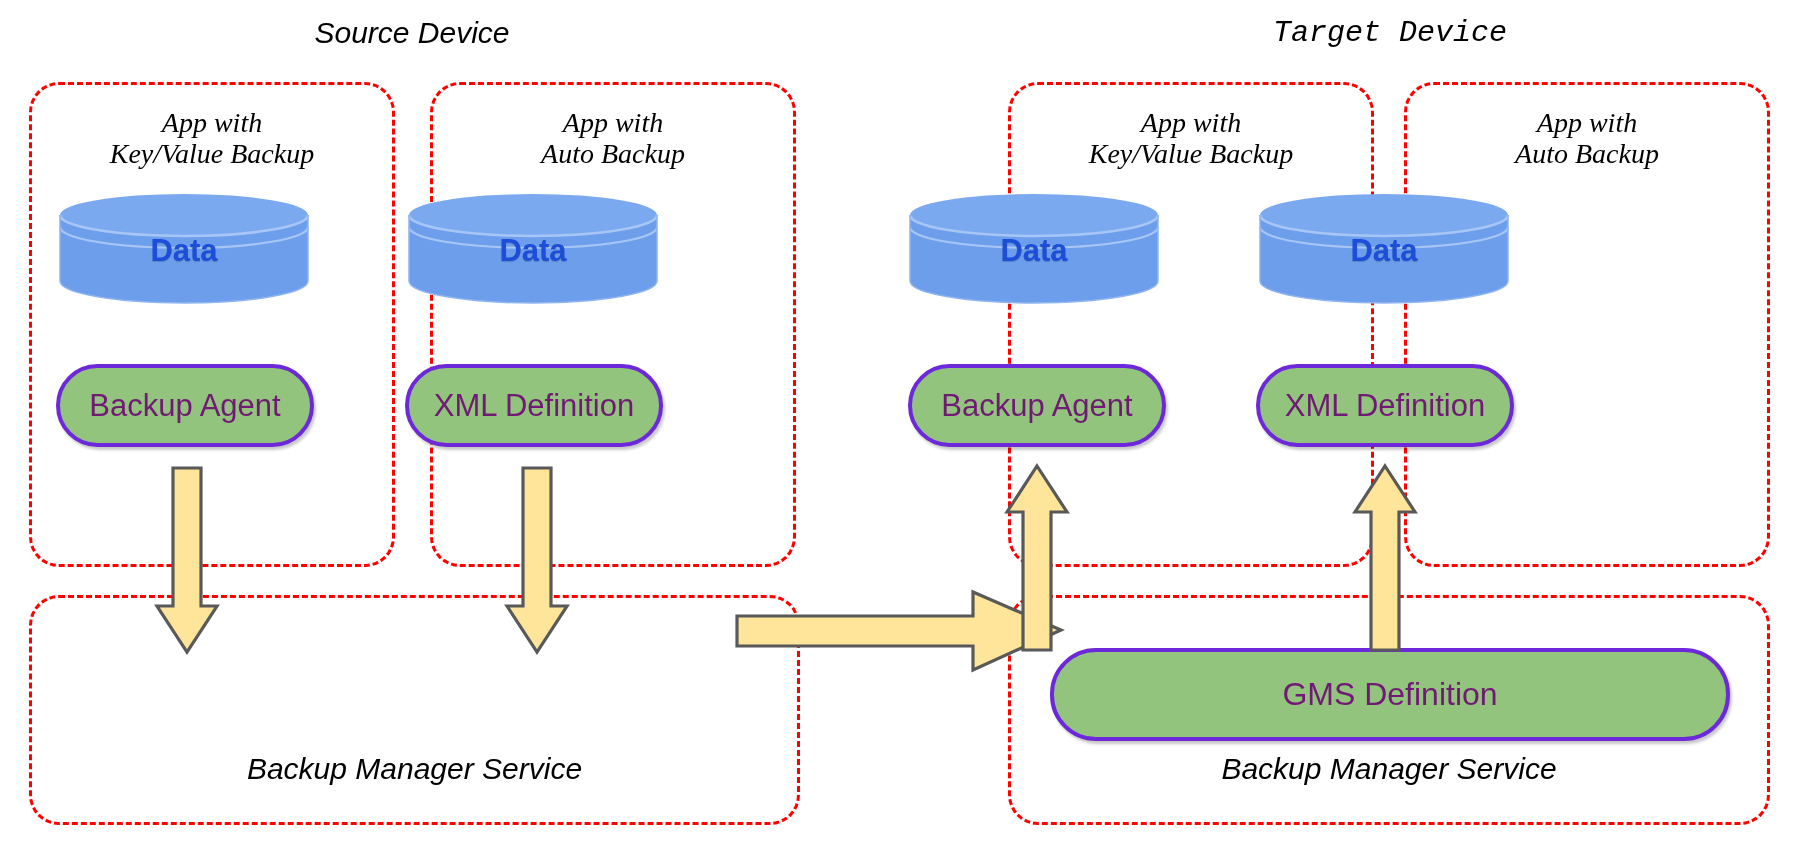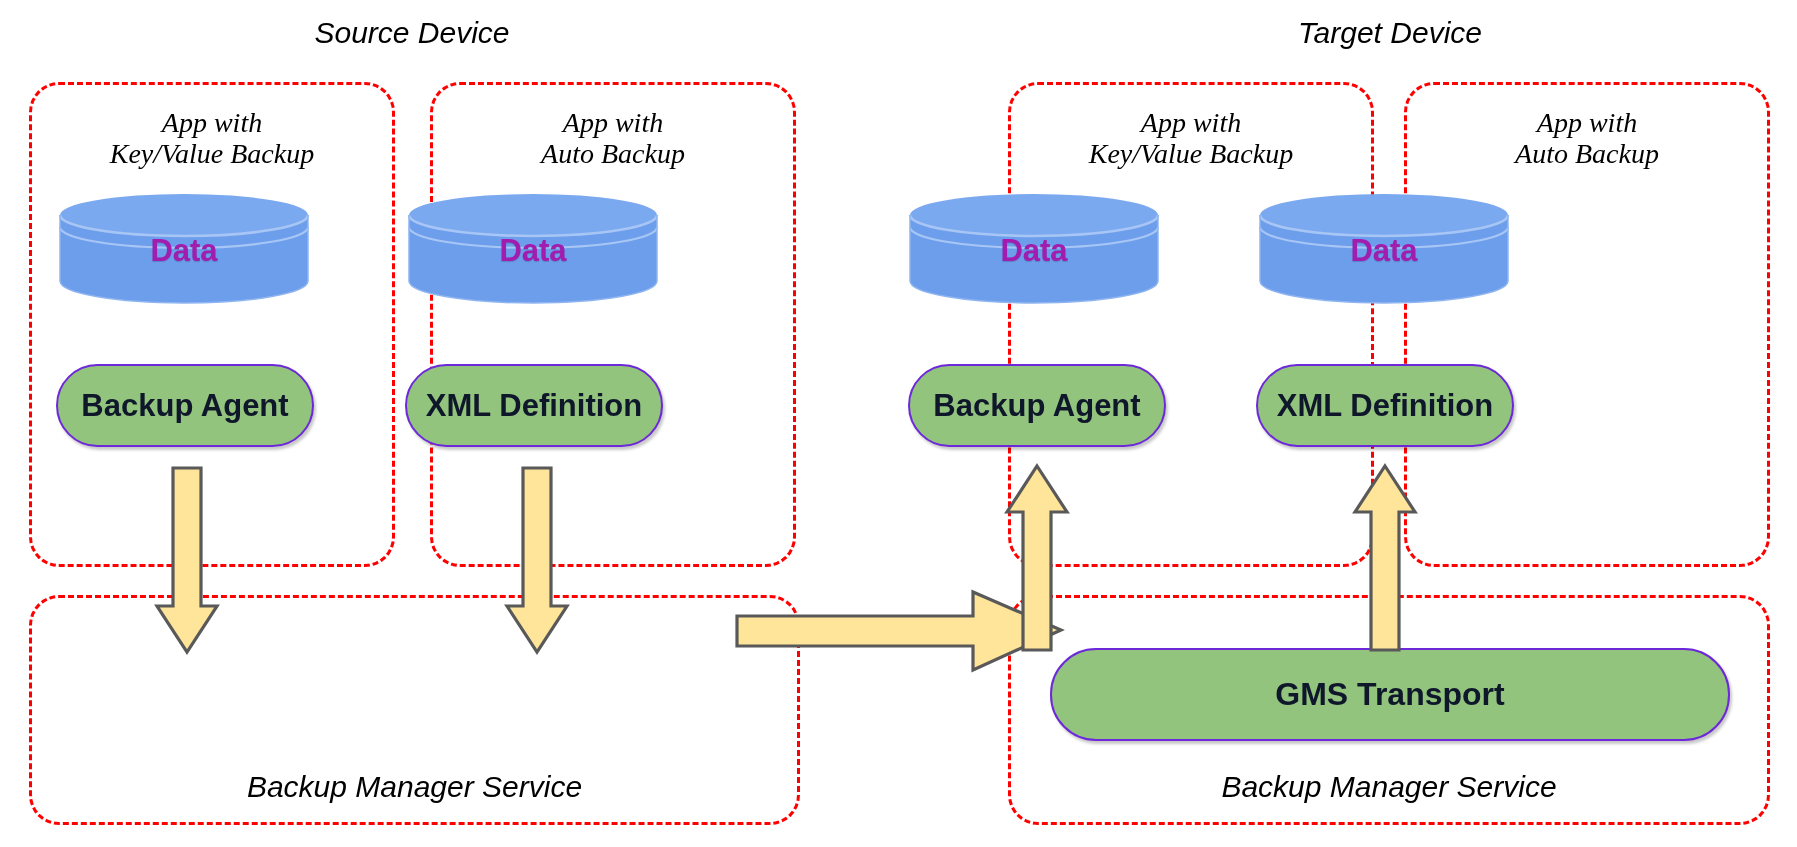--- a/index.html
+++ b/index.html
@@ -17,57 +17,57 @@
     box-sizing:border-box;background:transparent;
   }
 
   .app-label{
     position:absolute;left:0;right:0;top:22px;text-align:center;
     font-style:italic;font-size:28px;line-height:1.12;color:#000;
     font-family:Liberation Serif, serif;
   }
 
   .svc-label{
-    position:absolute;left:0;right:0;bottom:18px;text-align:center;
+    position:absolute;left:0;right:0;bottom:36px;text-align:center;
     font-style:italic;font-size:30px;color:#000;
     font-family:"Liberation Sans",sans-serif;
   }
 
   
   .cyl{position:absolute;}
   .cyl svg{display:block;overflow:visible;}
   .cyl-text{
     position:absolute;left:0;right:0;top:50%;transform:translateY(-42%);
-    text-align:center;color:#a21caf;font-weight:bold;font-size:31px;
+    text-align:center;color:#1d4ed8;font-weight:bold;font-size:31px;
     text-shadow:0 1px 1px rgba(0,0,0,.18);
     font-family:"Liberation Sans",sans-serif;pointer-events:none;
   }
 
   
   .pill{
-    position:absolute;background:#93c47d;border:2px solid #6d28d9;
+    position:absolute;background:#93c47d;border:4px solid #6d28d9;
     box-sizing:border-box;display:flex;align-items:center;justify-content:center;
-    color:#0f172a;font-weight:bold;font-family:"Liberation Sans",sans-serif;
+    color:#701a75;font-weight:normal;font-family:"Liberation Sans",sans-serif;
     box-shadow:2px 3px 3px rgba(0,0,0,.22);
   }
   .pill.app{border-radius:46px;font-size:31px;}
   .pill.transport{border-radius:46px;font-size:32px;}
 
   
   .arrow{position:absolute;}
   .arrow svg{display:block;overflow:visible;}
 </style>
 </head>
 <body>
 
 <div id="stage">
 
   <div class="device-title" style="left:29px;width:766px;top:16px;">Source Device</div>
 
-  <div class="device-title" style="left:1010px;width:760px;top:16px;">Target Device</div>
+  <div class="device-title" style="left:1010px;width:760px;top:16px;font-family:Liberation Mono, monospace;">Target Device</div>
 
   <div class="dashed-box" style="left:29px;top:82px;width:366px;height:485px;">
     <div class="app-label">
       <span>App with</span><br>
       <span>Key/Value Backup</span>
     </div>
   </div>
 
   <div class="cyl" style="left:58px;top:193px;width:252px;height:110px;">
     <svg width="252" height="110" viewBox="0 0 252 110" aria-hidden="true">
@@ -144,21 +144,21 @@
 
   <div class="dashed-box" style="left:29px;top:595px;width:771px;height:230px;">
     <div class="svc-label">Backup Manager Service</div>
   </div>
 
   <div class="dashed-box" style="left:1008px;top:595px;width:762px;height:230px;">
     <div class="svc-label">Backup Manager Service</div>
   </div>
 
 
-  <div class="pill transport" style="left:1050px;top:648px;width:680px;height:93px;">GMS Transport</div>
+  <div class="pill transport" style="left:1050px;top:648px;width:680px;height:93px;">GMS Definition</div>
 
   <div class="arrow" style="left:154px;top:466px;width:66px;height:190px;">
     <svg width="66" height="190" viewBox="0 0 66 190" aria-hidden="true">
       <path d="M19,2 L47,2 L47,140 L63,140 L33,186 L3,140 L19,140 Z" fill="#ffe599" stroke="#595959" stroke-width="3.2" stroke-linejoin="miter"></path>
     </svg>
   </div>
 
   <div class="arrow" style="left:504px;top:466px;width:66px;height:190px;">
     <svg width="66" height="190" viewBox="0 0 66 190" aria-hidden="true">
       <path d="M19,2 L47,2 L47,140 L63,140 L33,186 L3,140 L19,140 Z" fill="#ffe599" stroke="#595959" stroke-width="3.2" stroke-linejoin="miter"></path>

